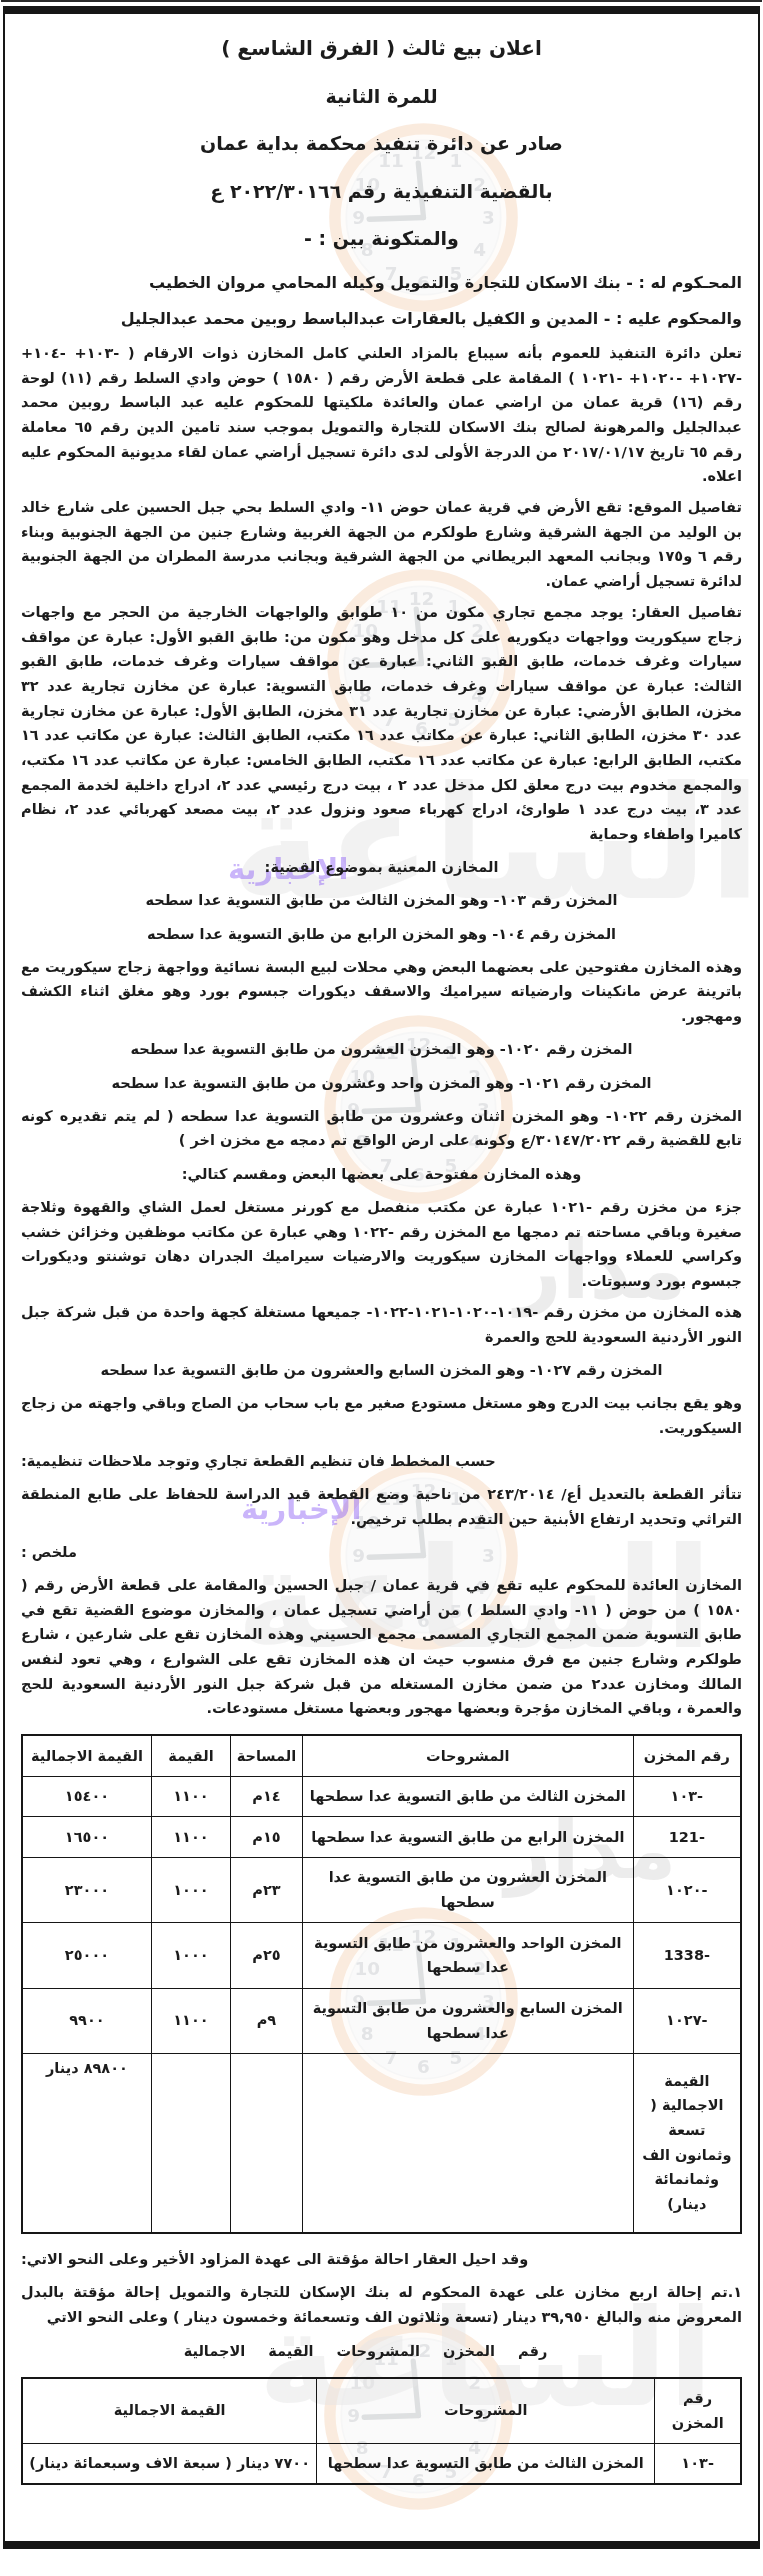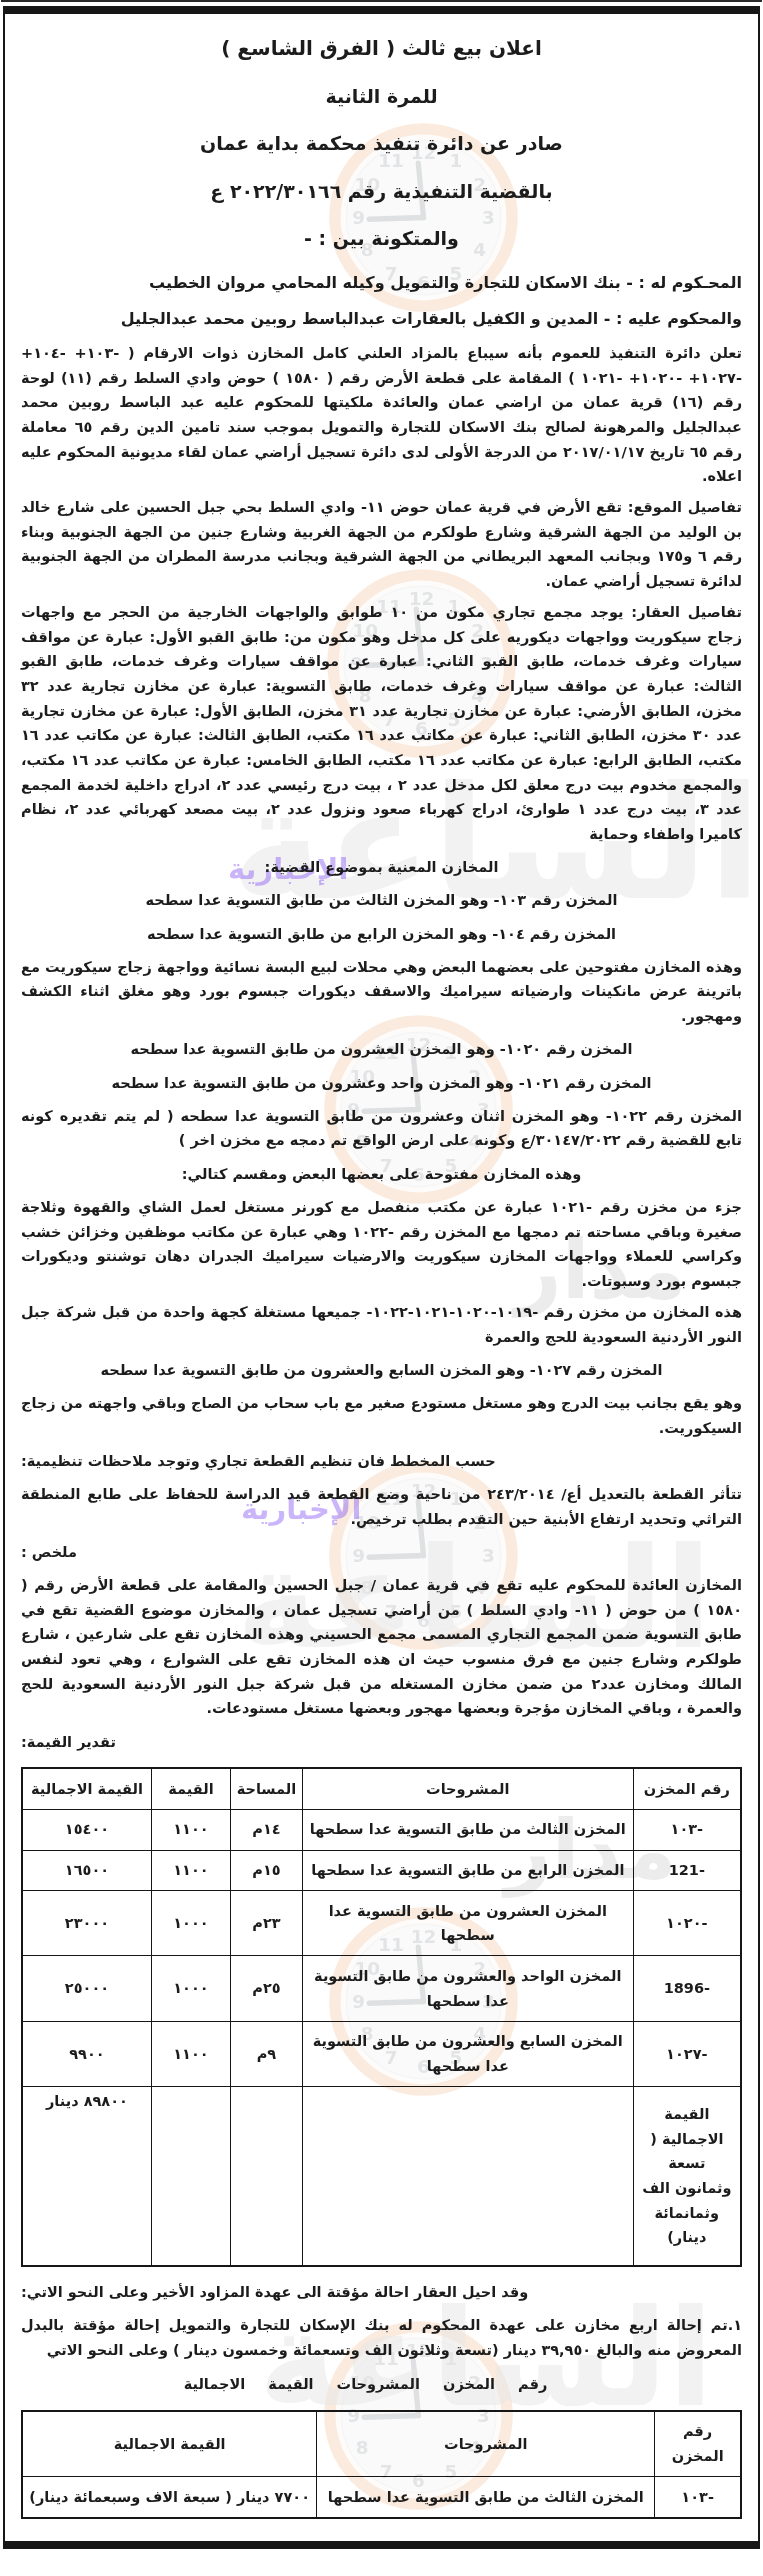--- a/index.html
+++ b/index.html
@@ -186,21 +186,20 @@
     <p class="justify">المخزن رقم ١٠٢٢- وهو المخزن اثنان وعشرون من طابق التسوية عدا سطحه ( لم يتم تقديره كونه تابع للقضية رقم ٣٠١٤٧/٢٠٢٢/ع وكونه على ارض الواقع تم دمجه مع مخزن اخر )</p>
     <p class="center">وهذه المخازن مفتوحة على بعضها البعض ومقسم كتالي:</p>
     <p class="justify">جزء من مخزن رقم -١٠٢١ عبارة عن مكتب منفصل مع كورنر مستغل لعمل الشاي والقهوة وثلاجة صغيرة وباقي مساحته تم دمجها مع المخزن رقم -١٠٢٢ وهي عبارة عن مكاتب موظفين وخزائن خشب وكراسي للعملاء وواجهات المخازن سيكوريت والارضيات سيراميك الجدران دهان توشنتو وديكورات جبسوم بورد وسبوتات.</p>
     <p class="justify">هذه المخازن من مخزن رقم -١٠١٩-١٠٢٠-١٠٢١-١٠٢٢- جميعها مستغلة كجهة واحدة من قبل شركة جبل النور الأردنية السعودية للحج والعمرة</p>
     <p class="center">المخزن رقم ١٠٢٧- وهو المخزن السابع والعشرون من طابق التسوية عدا سطحه</p>
     <p class="justify">وهو يقع بجانب بيت الدرج وهو مستغل مستودع صغير مع باب سحاب من الصاج وباقي واجهته من زجاج السيكوريت.</p>
     <p class="right">حسب المخطط فان تنظيم القطعة تجاري وتوجد ملاحظات تنظيمية:</p>
     <p class="justify">تتأثر القطعة بالتعديل أع/ ٢٤٣/٢٠١٤ من ناحية وضع القطعة قيد الدراسة للحفاظ على طابع المنطقة التراثي وتحديد ارتفاع الأبنية حين التقدم بطلب ترخيص.</p>
     <p class="right">ملخص :</p>
     <p class="justify">المخازن العائدة للمحكوم عليه تقع في قرية عمان / جبل الحسين والمقامة على قطعة الأرض رقم ( ١٥٨٠ ) من حوض ( ١١- وادي السلط ) من أراضي تسجيل عمان ، والمخازن موضوع القضية تقع في طابق التسوية ضمن المجمع التجاري المسمى مجمع الحسيني وهذه المخازن تقع على شارعين ، شارع طولكرم وشارع جنين مع فرق منسوب حيث ان هذه المخازن تقع على الشوارع ، وهي تعود لنفس المالك ومخازن عدد٢ من ضمن مخازن المستغله من قبل شركة جبل النور الأردنية السعودية للحج والعمرة ، وباقي المخازن مؤجرة وبعضها مهجور وبعضها مستغل مستودعات.</p>
-    <p class="right">تقدير القيمة:</p>
 
     <table>
       <colgroup>
         <col style="width:15%">
           <col style="width:46%">
           <col style="width:10%">
           <col style="width:11%">
           <col style="width:18%">
       </colgroup>
       <thead>
@@ -228,21 +227,21 @@
           <td>١٦٥٠٠</td>
         </tr>
         <tr>
           <td>-١٠٢٠</td>
           <td>المخزن العشرون من طابق التسوية عدا سطحها</td>
           <td>٢٣م</td>
           <td>١٠٠٠</td>
           <td>٢٣٠٠٠</td>
         </tr>
         <tr>
-          <td>-1896</td>
+          <td>-1338</td>
           <td>المخزن الواحد والعشرون من طابق التسوية عدا سطحها</td>
           <td>٢٥م</td>
           <td>١٠٠٠</td>
           <td>٢٥٠٠٠</td>
         </tr>
         <tr>
           <td>-١٠٢٧</td>
           <td>المخزن السابع والعشرون من طابق التسوية عدا سطحها</td>
           <td>٩م</td>
           <td>١١٠٠</td>

